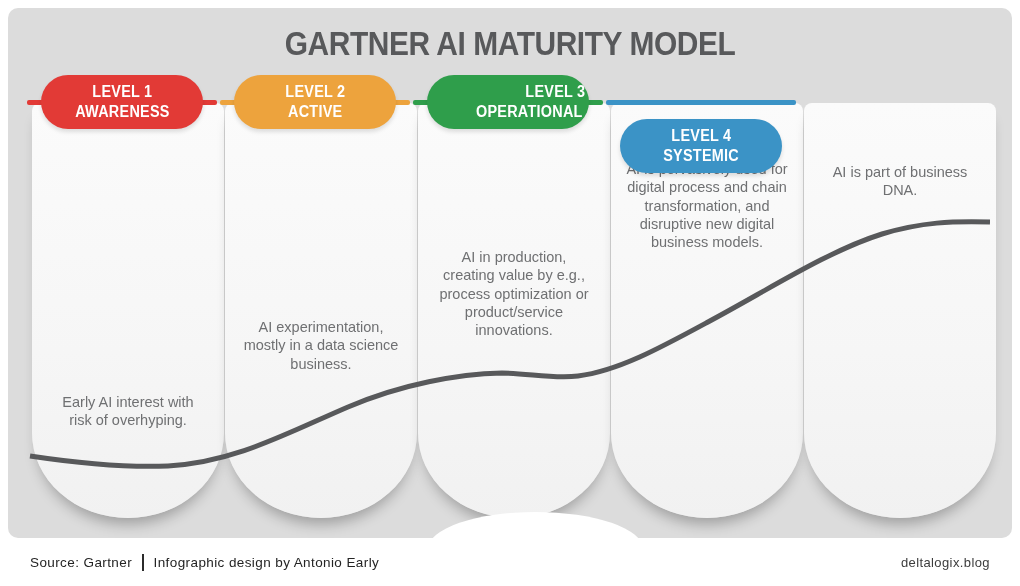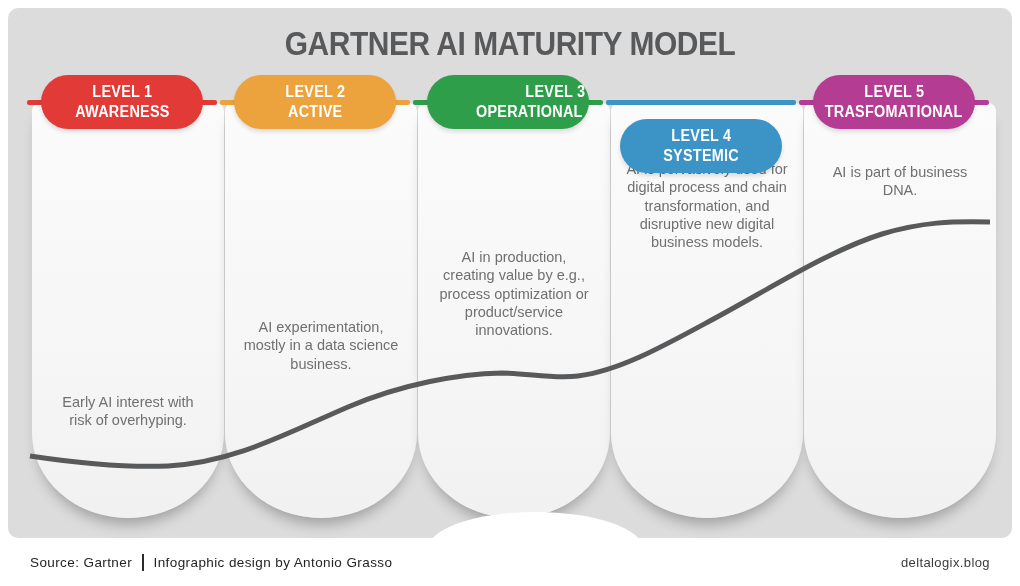--- a/index.html
+++ b/index.html
@@ -146,33 +146,26 @@
       <span class="pill-line">OPERATIONAL</span>
     </div>
   </div>
   <div class="pill-wrap pw-4">
     <div class="stub" style="background-color: rgb(59, 147, 198);"></div>
     <div class="pill" style="background-color: rgb(59, 147, 198); margin-top: 44px;">
       <span class="pill-line">LEVEL 4</span>
       <span class="pill-line">SYSTEMIC</span>
     </div>
   </div>
-  <div class="pill-wrap pw-5">
-    <div class="stub" style="background-color: rgb(180, 60, 146);"></div>
-    <div class="pill" style="background-color: rgb(180, 60, 146);">
-      <span class="pill-line">LEVEL 5</span>
-      <span class="pill-line">TRASFOMATIONAL</span>
-    </div>
-  </div>
 
   <div class="logo-bump"></div>
 
   <div class="footer">
     <div class="footer-left">
       <span>Source: Gartner</span>
       <span class="footer-sep"></span>
-      <span>Infographic design by Antonio Grasso</span>
+      <span>Infographic design by Antonio Early</span>
     </div>
     <div class="footer-right">deltalogix.blog</div>
   </div>
 
 
 </div>
 
 </body></html>

